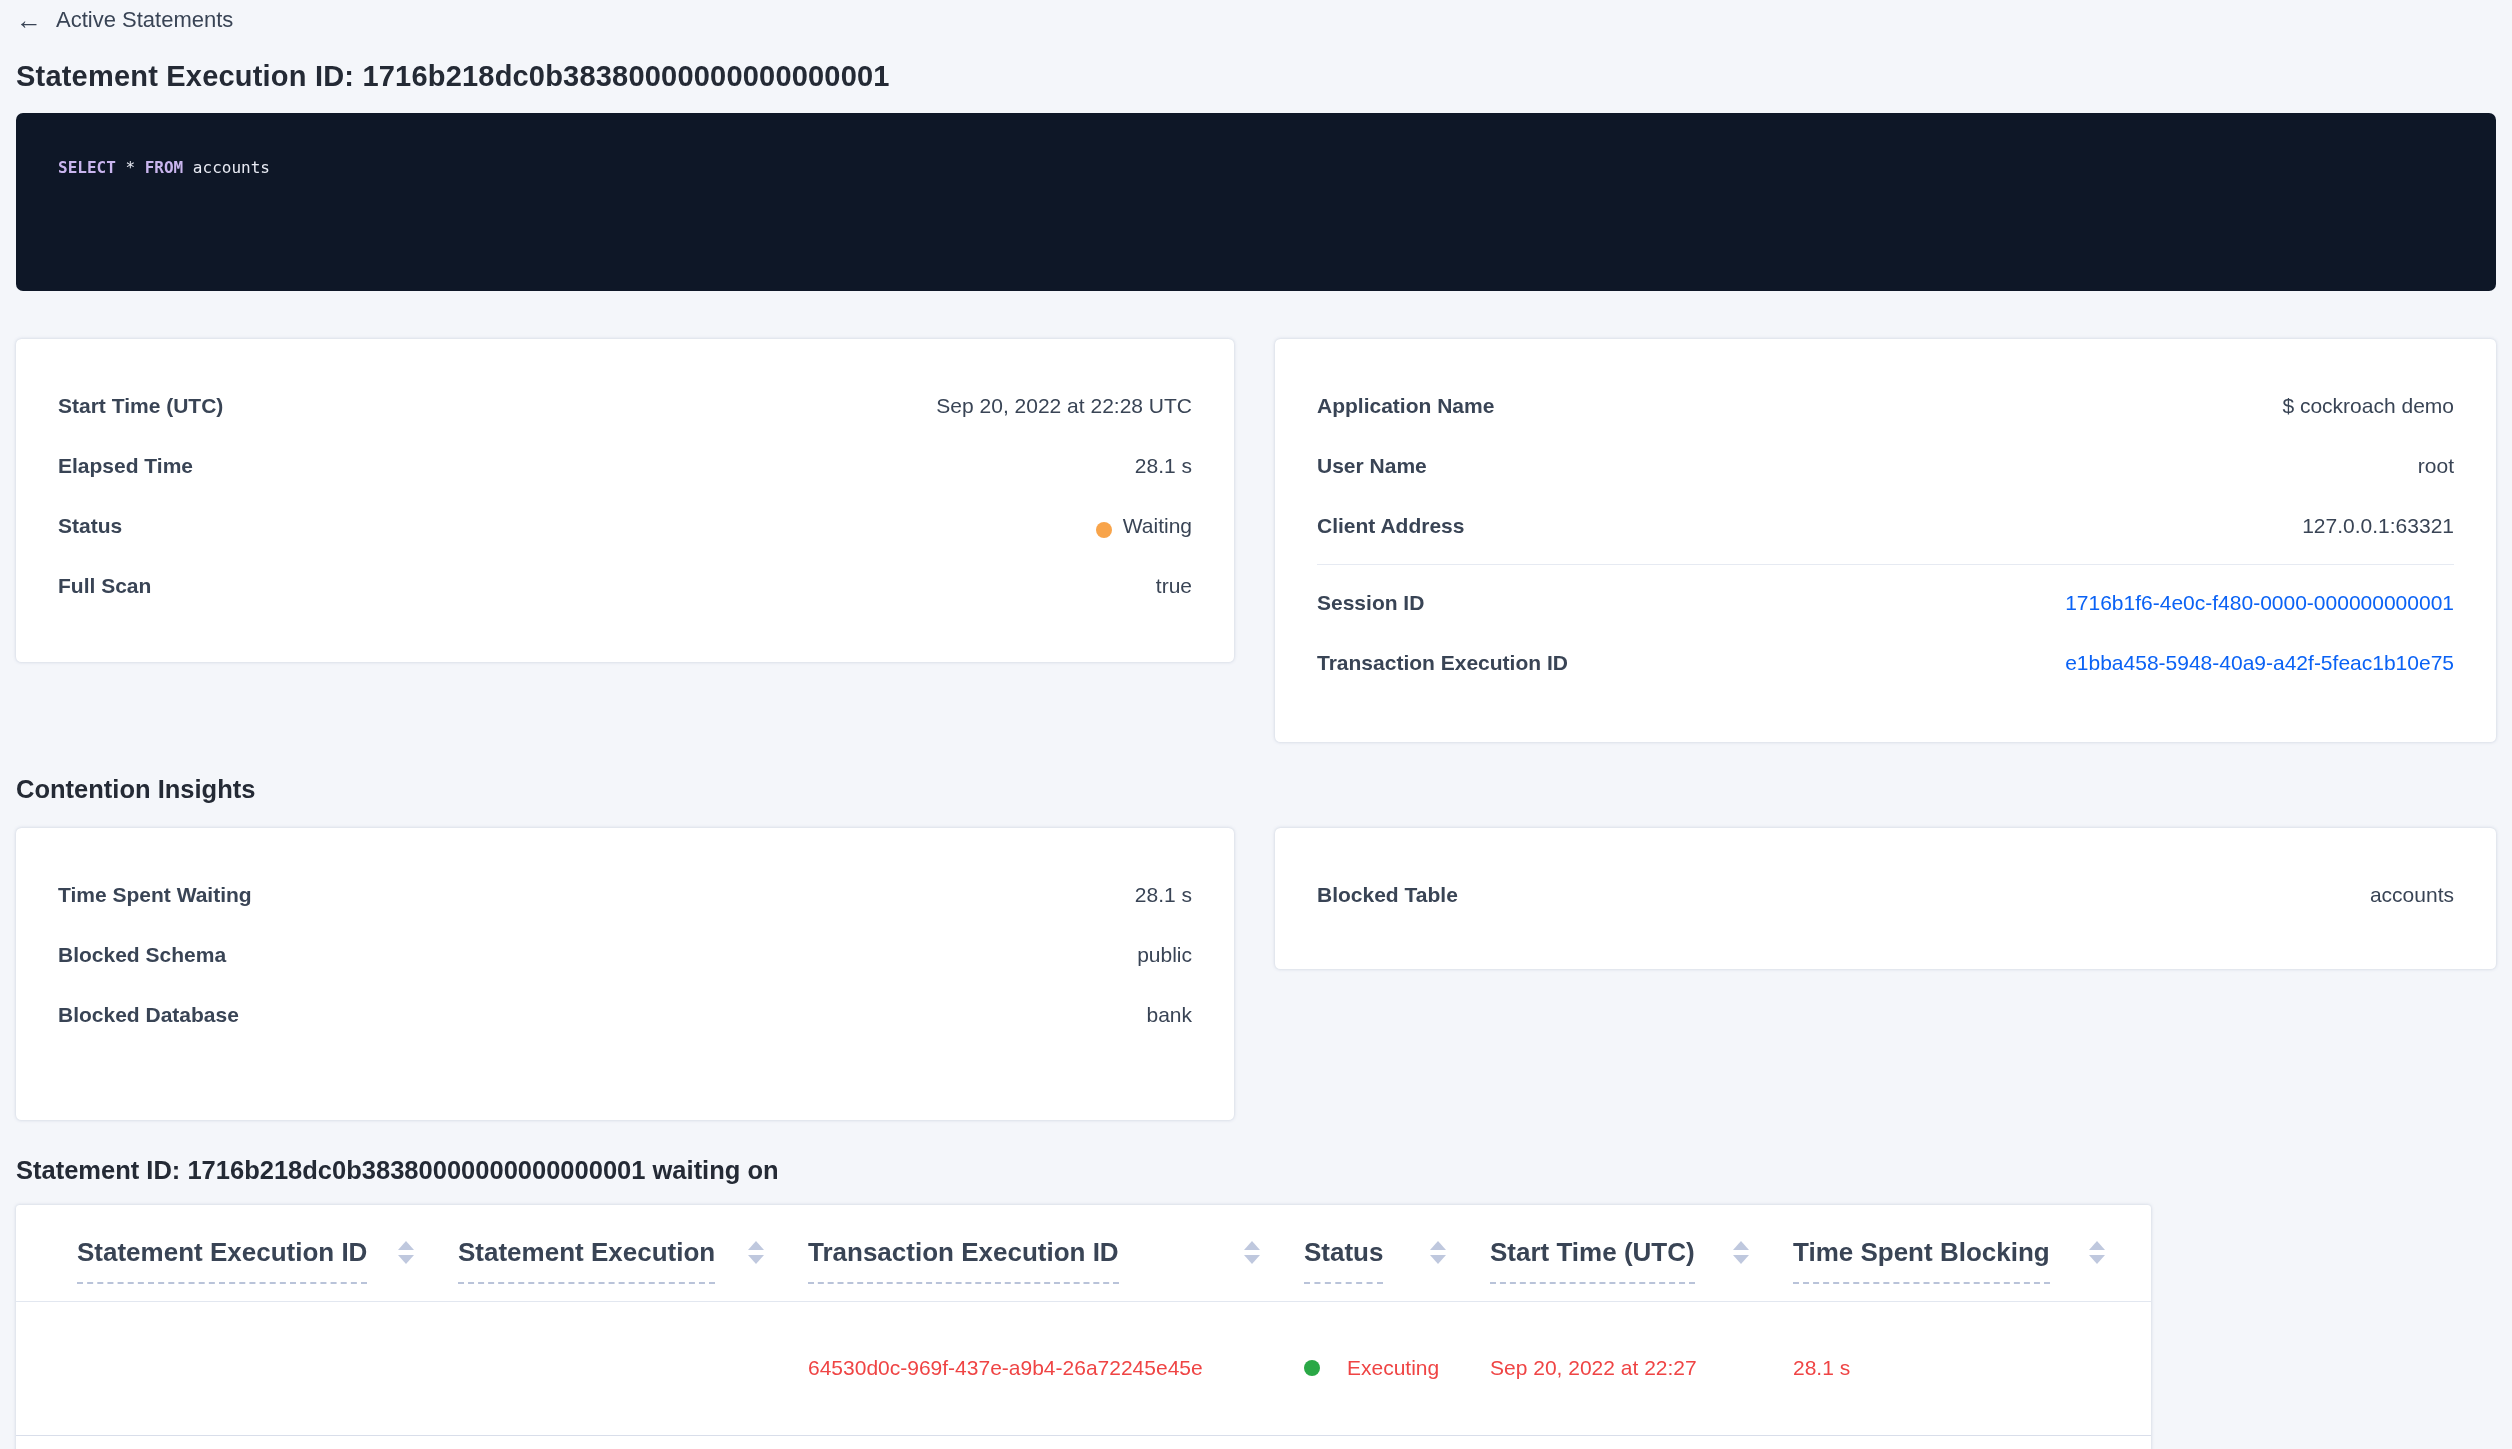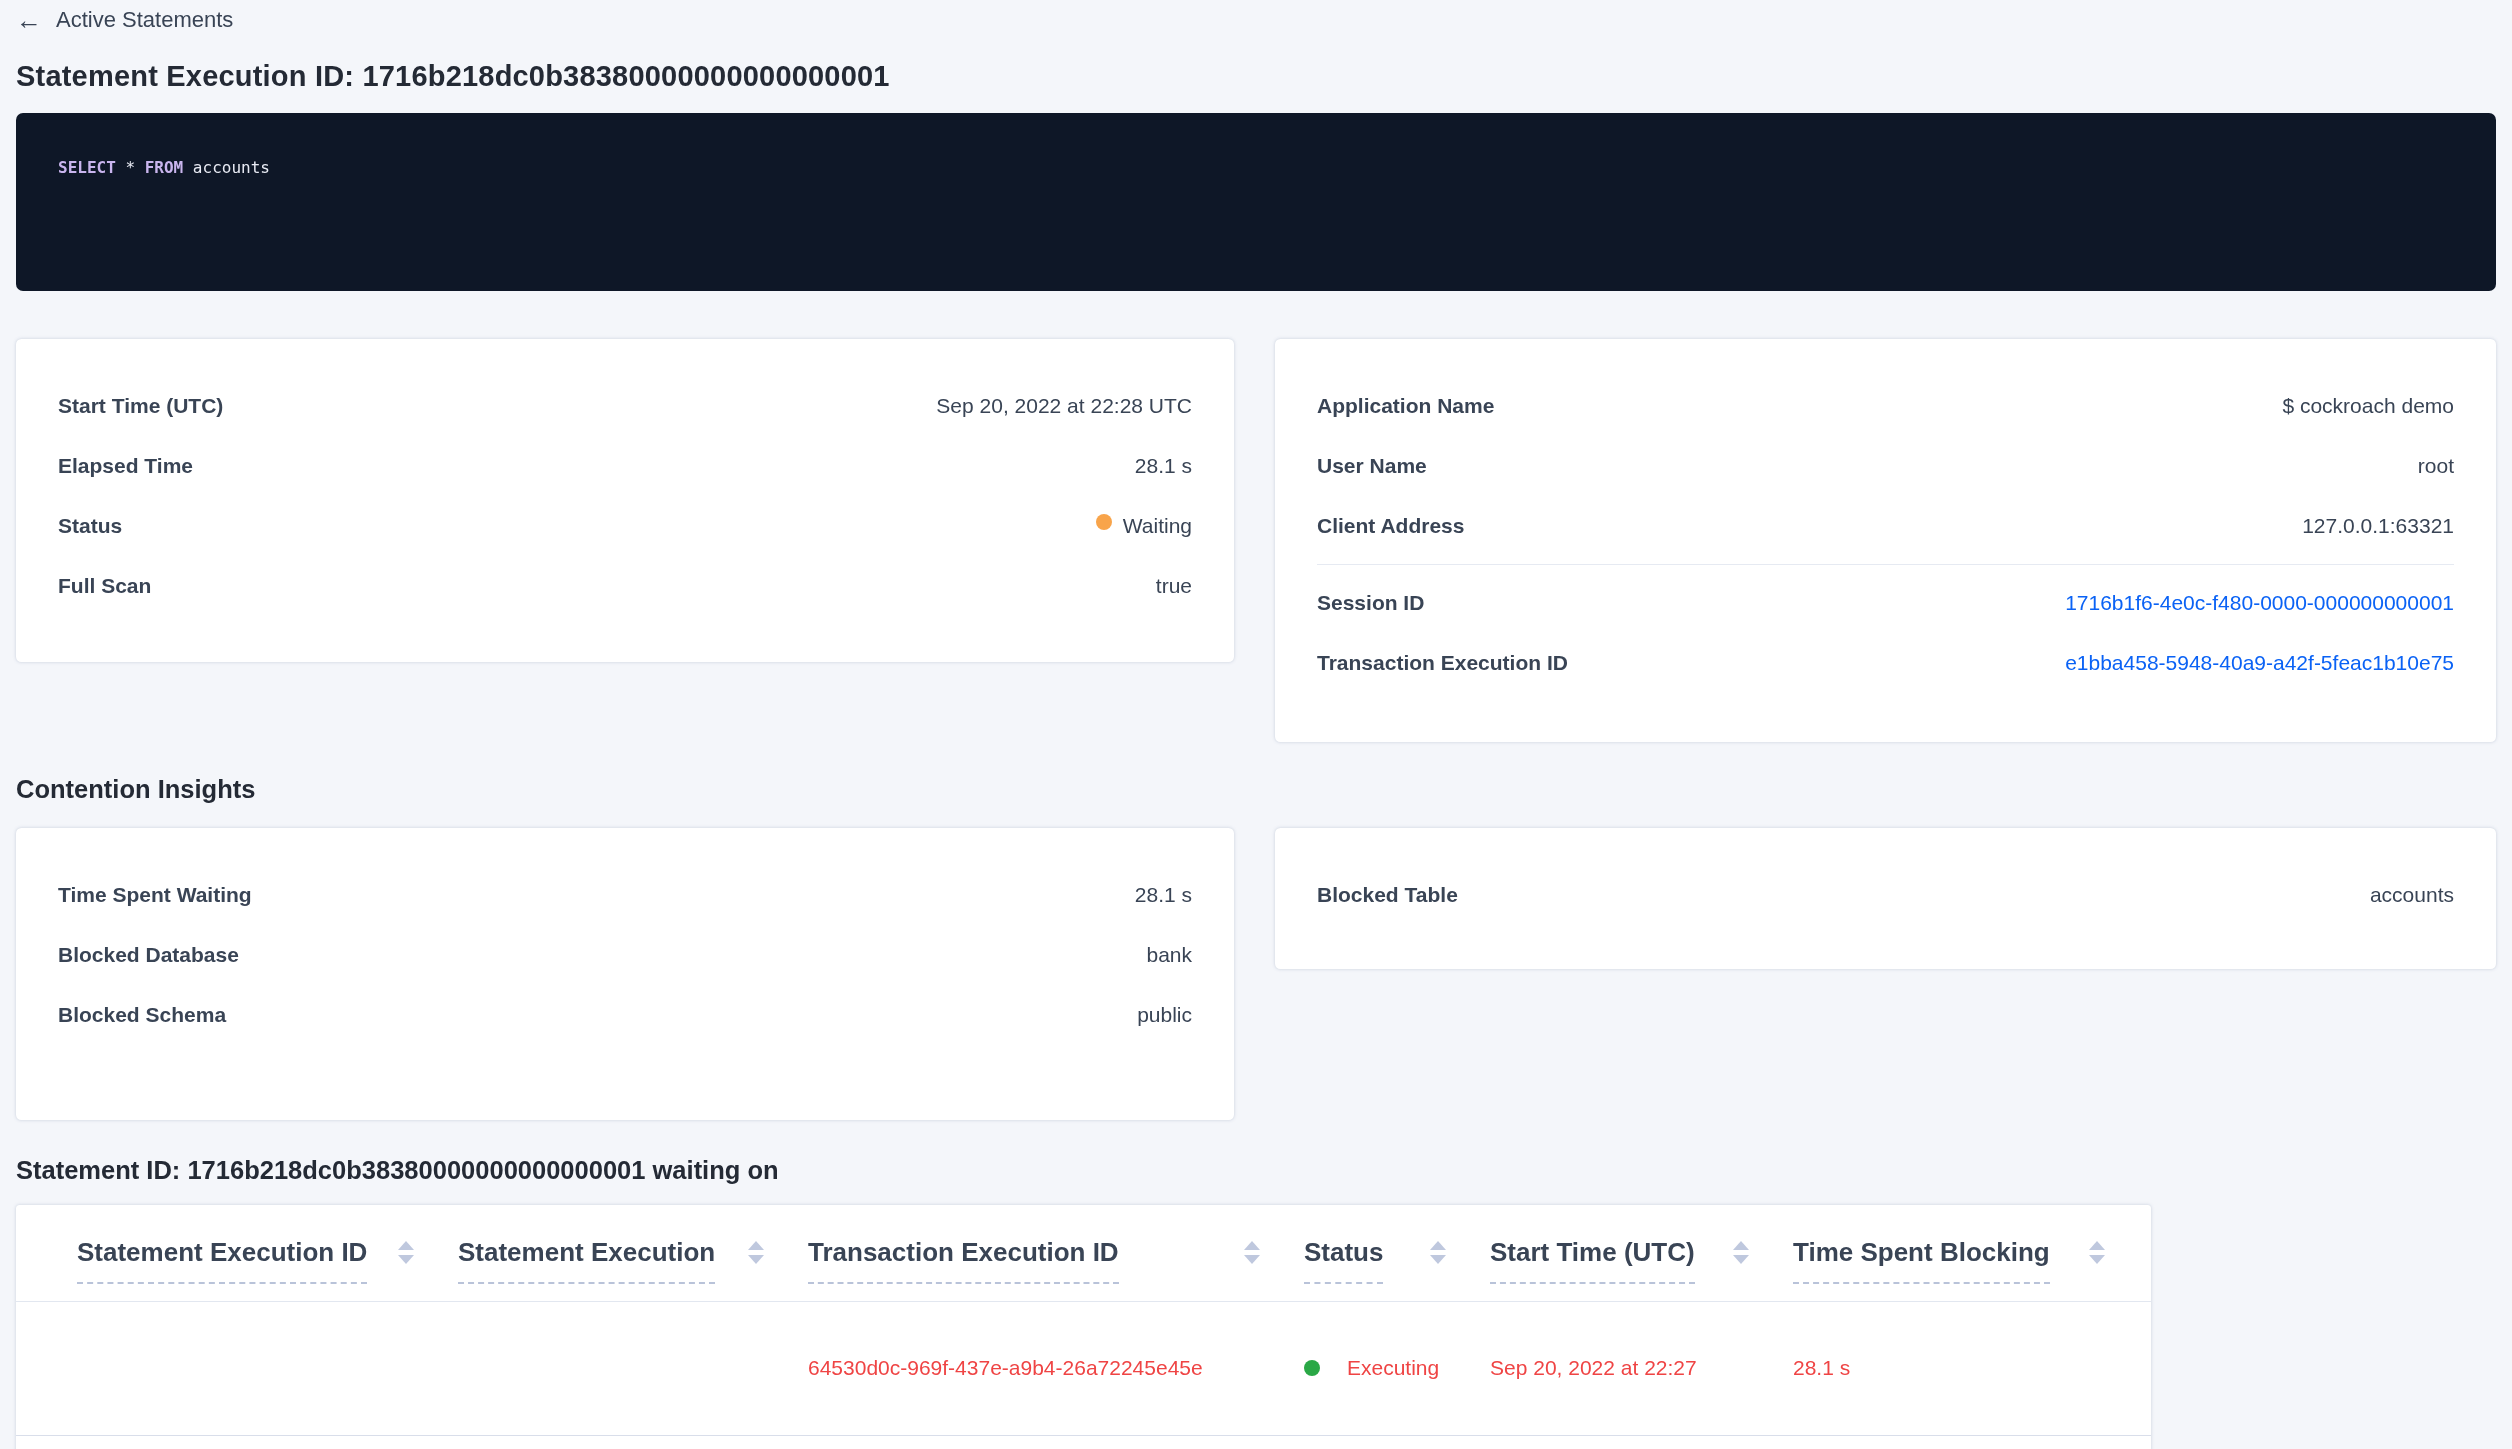--- a/index.html
+++ b/index.html
@@ -43,21 +43,21 @@
   .c-left { width:1218px; }
   .c-right { flex:1; }
   #card-overview { height:323px; }
   #card-session { height:403px; }
   #card-contention-left { height:292px; }
   #card-contention-right { height:141px; }
 
   .info-row { height:60px; display:flex; align-items:center; justify-content:space-between; font-size:21px; }
   .lbl { font-weight:700; color:#394455; white-space:nowrap; }
   .val { color:#394455; white-space:nowrap; }
-  .status-val { display:flex; align-items:flex-start; gap:10.5px; }
+  .status-val { display:flex; align-items:flex-end; gap:10.5px; }
   .dot { width:16px; height:16px; border-radius:50%; display:inline-block; }
   .dot--waiting { background:#f8a44a; }
   .dot--executing { background:#2aa846; }
   .link { color:#0a62f5; cursor:pointer; text-decoration:none; }
   .card-divider { height:0.9px; background:#e6eaf2; margin:8px 0; }
 
   h2 { font-size:25.5px; font-weight:700; color:#242a35; }
   .h2-contention { margin:33px 0 24.6px; }
   .h2-waiting { margin:36px 0 19.3px; }
 
@@ -158,26 +158,26 @@
 
   <h2 class="h2-contention">Contention Insights</h2>
 
   <div class="cards-row">
     <div class="card c-left" id="card-contention-left">
       <div class="info-row">
         <span class="lbl">Time Spent Waiting</span>
         <span class="val">28.1 s</span>
       </div>
       <div class="info-row">
+        <span class="lbl">Blocked Schema</span>
+        <span class="val">public</span>
+      </div>
+      <div class="info-row">
         <span class="lbl">Blocked Database</span>
         <span class="val">bank</span>
-      </div>
-      <div class="info-row">
-        <span class="lbl">Blocked Schema</span>
-        <span class="val">public</span>
       </div>
     </div>
 
     <div class="card c-right" id="card-contention-right">
       <div class="info-row">
         <span class="lbl">Blocked Table</span>
         <span class="val">accounts</span>
       </div>
     </div>
   </div>

